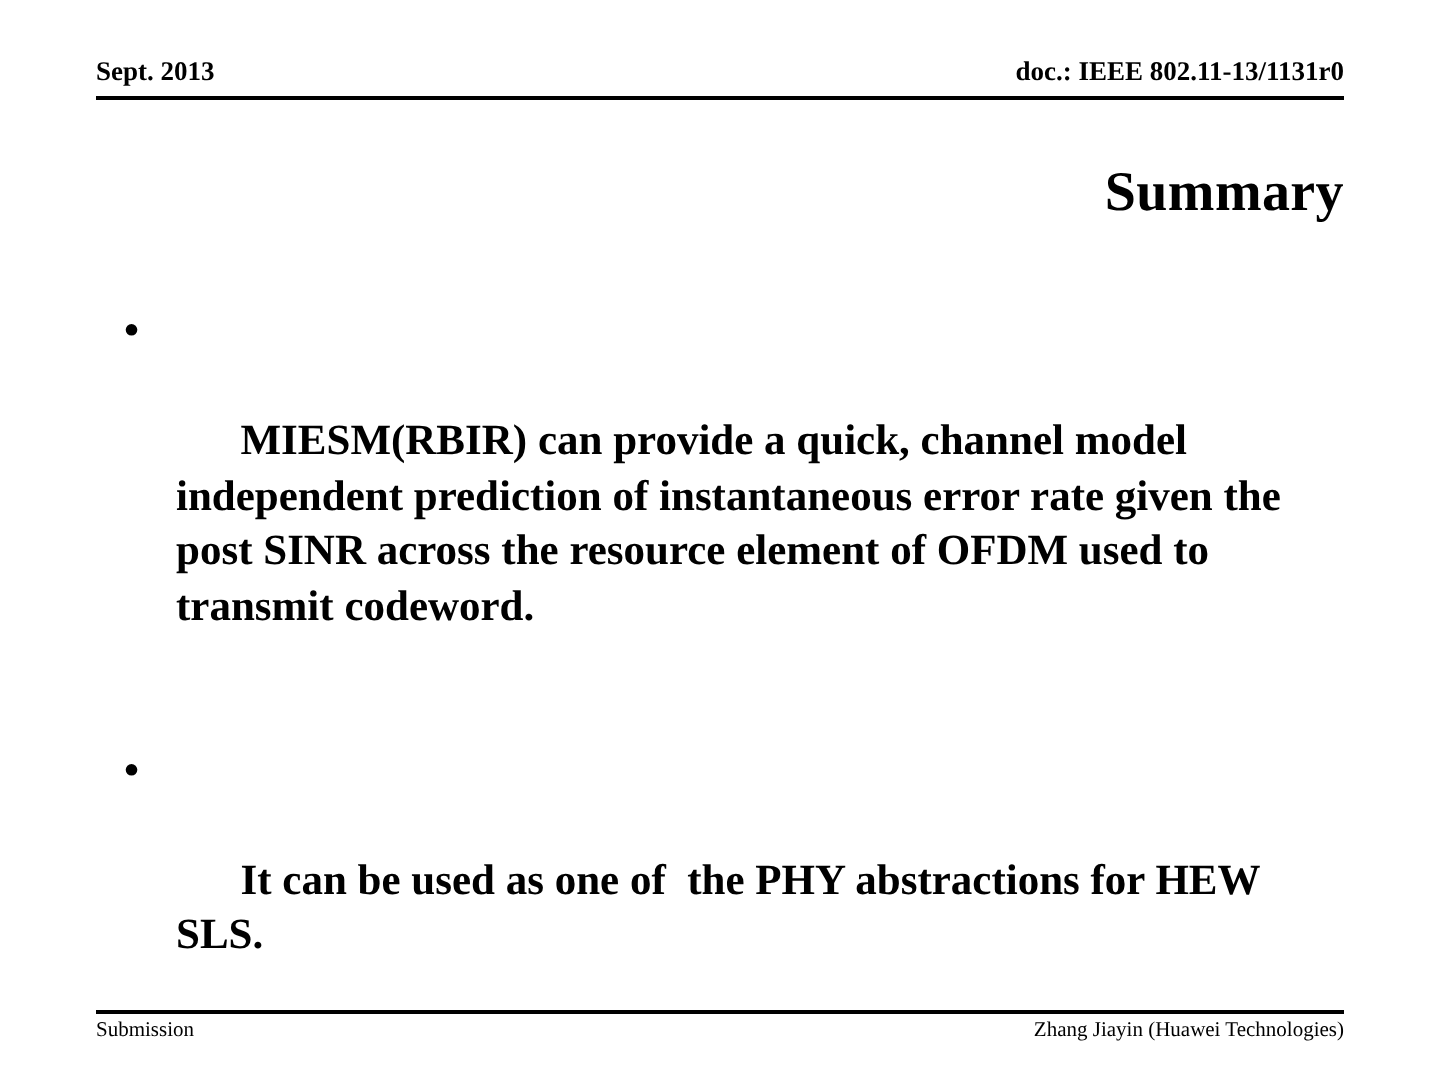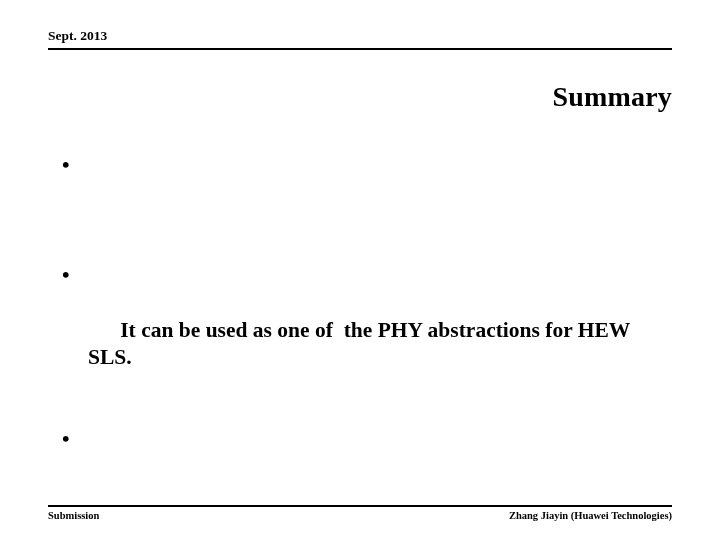--- a/index.html
+++ b/index.html
@@ -92,21 +92,21 @@
     height: 0;
     border-top: 2.2px solid #000000;
   }
   .slide-footer {
     position: absolute;
     left: 48px;
     top: 509px;
     width: 624px;
     height: 16px;
     font-size: 10.5px;
-    font-weight: bold;
+    font-weight: normal;
     line-height: 14px;
     white-space: nowrap;
   }
   .footer-left {
     position: absolute;
     left: 0;
     top: 0;
   }
   .footer-center {
     position: absolute;
@@ -121,29 +121,31 @@
     top: 0;
   }
 </style>
 </head>
 <body>
 
 <div id="slide">
 
   <div class="slide-header">
     <span>Sept. 2013</span>
+    <span>doc.: IEEE 802.11-13/1131r0</span>
   </div>
   <div class="header-rule"></div>
 
   <div class="slide-title">Summary</div>
 
   <div class="body-area">
 
     <div class="bullet-item">
       <span class="bullet-marker">•</span>
+      <span>MIESM(RBIR) can provide a quick, channel model independent prediction of instantaneous error rate given the post SINR across the resource element of OFDM used to transmit codeword.</span>
     </div>
 
     <div class="bullet-item">
       <span class="bullet-marker">•</span>
       <span>It can be used as one of  the PHY abstractions for HEW SLS.</span>
     </div>
 
     <div class="bullet-item">
       <span class="bullet-marker">•</span>
       

